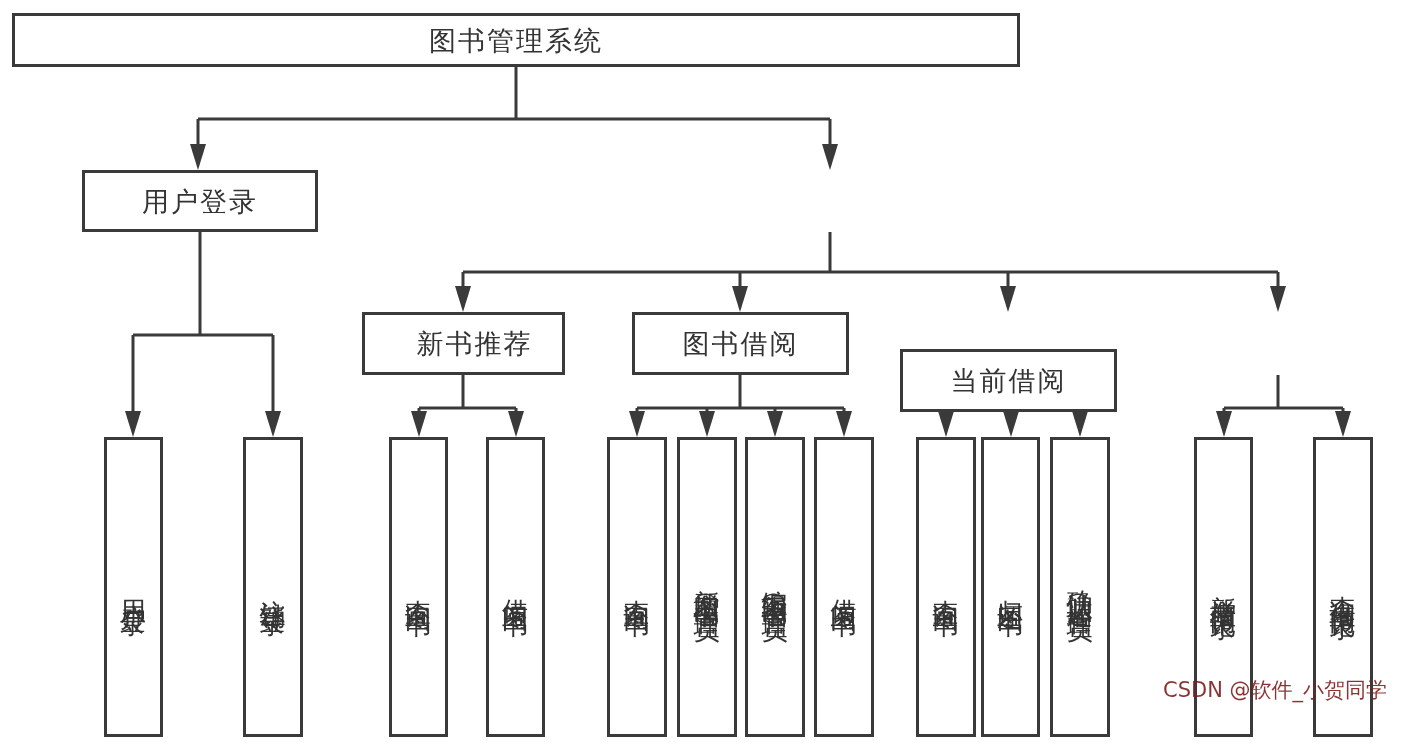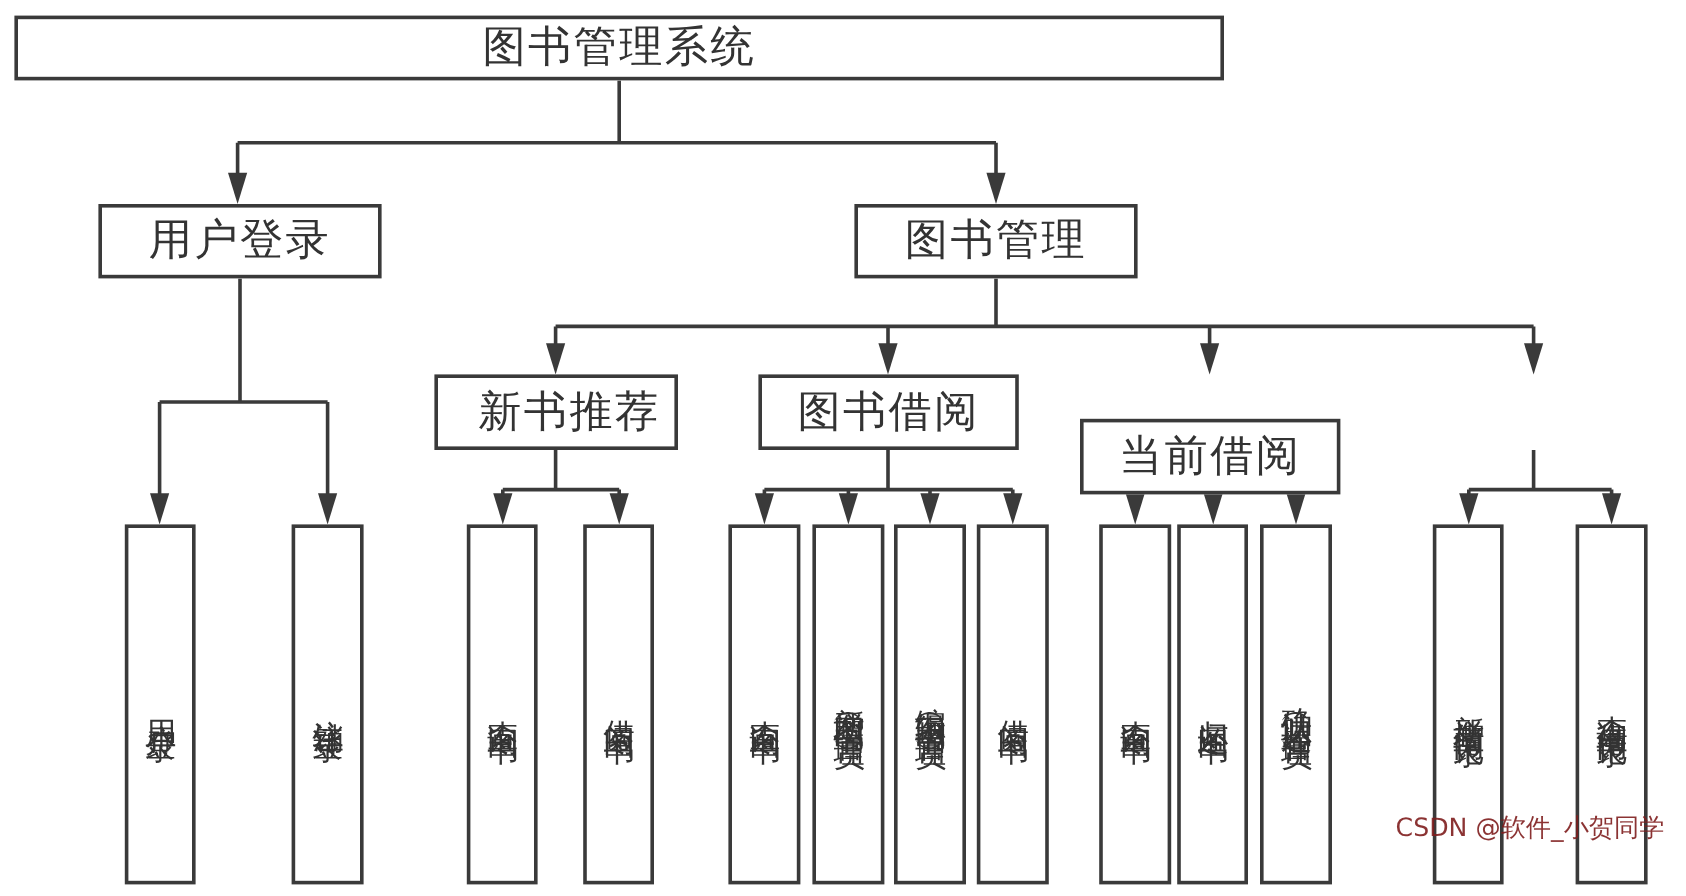--- a/index.html
+++ b/index.html
@@ -34,21 +34,21 @@
     position: absolute;
     box-sizing: border-box;
     background: #ffffff;
     border: 3px solid #3a3a3a;
     display: flex;
     align-items: center;
     justify-content: center;
     color: #333333;
   }
   .box.h .label {
-    font-size: 36px;
+    font-size: 27px;
     letter-spacing: 2px;
     white-space: nowrap;
     line-height: 1;
   }
   .box.v .label {
     writing-mode: vertical-rl;
     text-orientation: mixed;
     font-size: 26px;
     letter-spacing: 4px;
     line-height: 1;
@@ -99,23 +99,20 @@
     <polygon points="1335,411 1351,411 1343,437"></polygon>
   </svg>
 
   <div class="box h" style="left:12px; top:13px; width:1008px; height:54px;">
     <span class="label">图书管理系统</span>
   </div>
 
   <div class="box h" style="left:82px; top:170px; width:236px; height:62px;">
     <span class="label">用户登录</span>
   </div>
-  <div class="box h" style="left:712px; top:170px; width:236px; height:62px;">
-    <span class="label">图书管理</span>
-  </div>
 
   <div class="box h" style="left:362px; top:312px; width:203px; height:63px;padding-left:22px;">
     <span class="label">新书推荐</span>
   </div>
   <div class="box h" style="left:632px; top:312px; width:217px; height:63px;">
     <span class="label">图书借阅</span>
   </div>
   <div class="box h" style="left:900px; top:312px; width:217px; height:63px;margin-top:37px;">
     <span class="label">当前借阅</span>
   </div>

